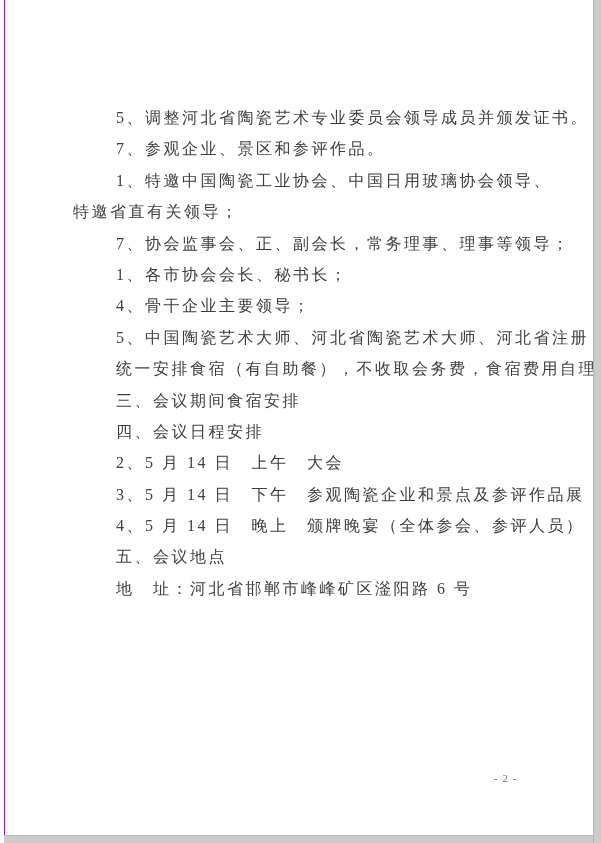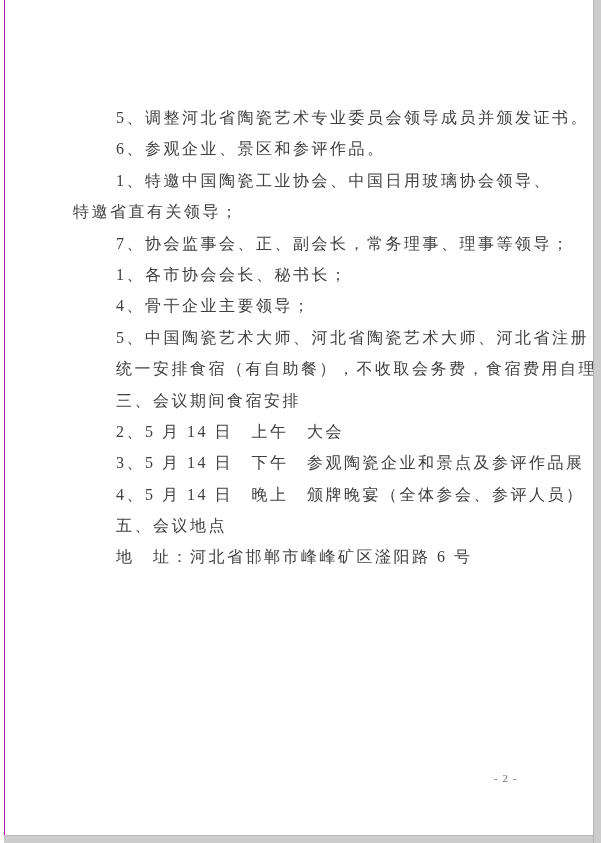--- a/index.html
+++ b/index.html
@@ -70,29 +70,30 @@
     letter-spacing: 1px;
     color: #6b6b6b;
   }
 </style>
 </head>
 <body>
 
 <div class="page">
   <div class="doc-body" id="doc-body">
       <div class="line indent">5、调整河北省陶瓷艺术专业委员会领导成员并颁发证书。</div>
-      <div class="line indent">6、参观企业、景区和参评作品。</div>
+      <div class="line indent">7、参观企业、景区和参评作品。</div>
       <div class="line indent">1、特邀中国陶瓷工业协会、中国日用玻璃协会领导、</div>
       <div class="line">特邀省直有关领导；</div>
       <div class="line indent">7、协会监事会、正、副会长，常务理事、理事等领导；</div>
       <div class="line indent">1、各市协会会长、秘书长；</div>
       <div class="line indent">4、骨干企业主要领导；</div>
       <div class="line indent">5、中国陶瓷艺术大师、河北省陶瓷艺术大师、河北省注册</div>
       <div class="line indent">统一安排食宿（有自助餐），不收取会务费，食宿费用自理</div>
       <div class="line indent">三、会议期间食宿安排</div>
+      <div class="line indent">四、会议日程安排</div>
       <div class="line indent">2、5 月 14 日　上午　大会</div>
       <div class="line indent">3、5 月 14 日　下午　参观陶瓷企业和景点及参评作品展</div>
       <div class="line indent">4、5 月 14 日　晚上　颁牌晚宴（全体参会、参评人员）</div>
       <div class="line indent">五、会议地点</div>
       <div class="line indent">地　址：河北省邯郸市峰峰矿区滏阳路 6 号</div>
     </div>
   <div class="page-number">- 2 -</div>
 </div>
 
 <div class="edge-right"></div>

